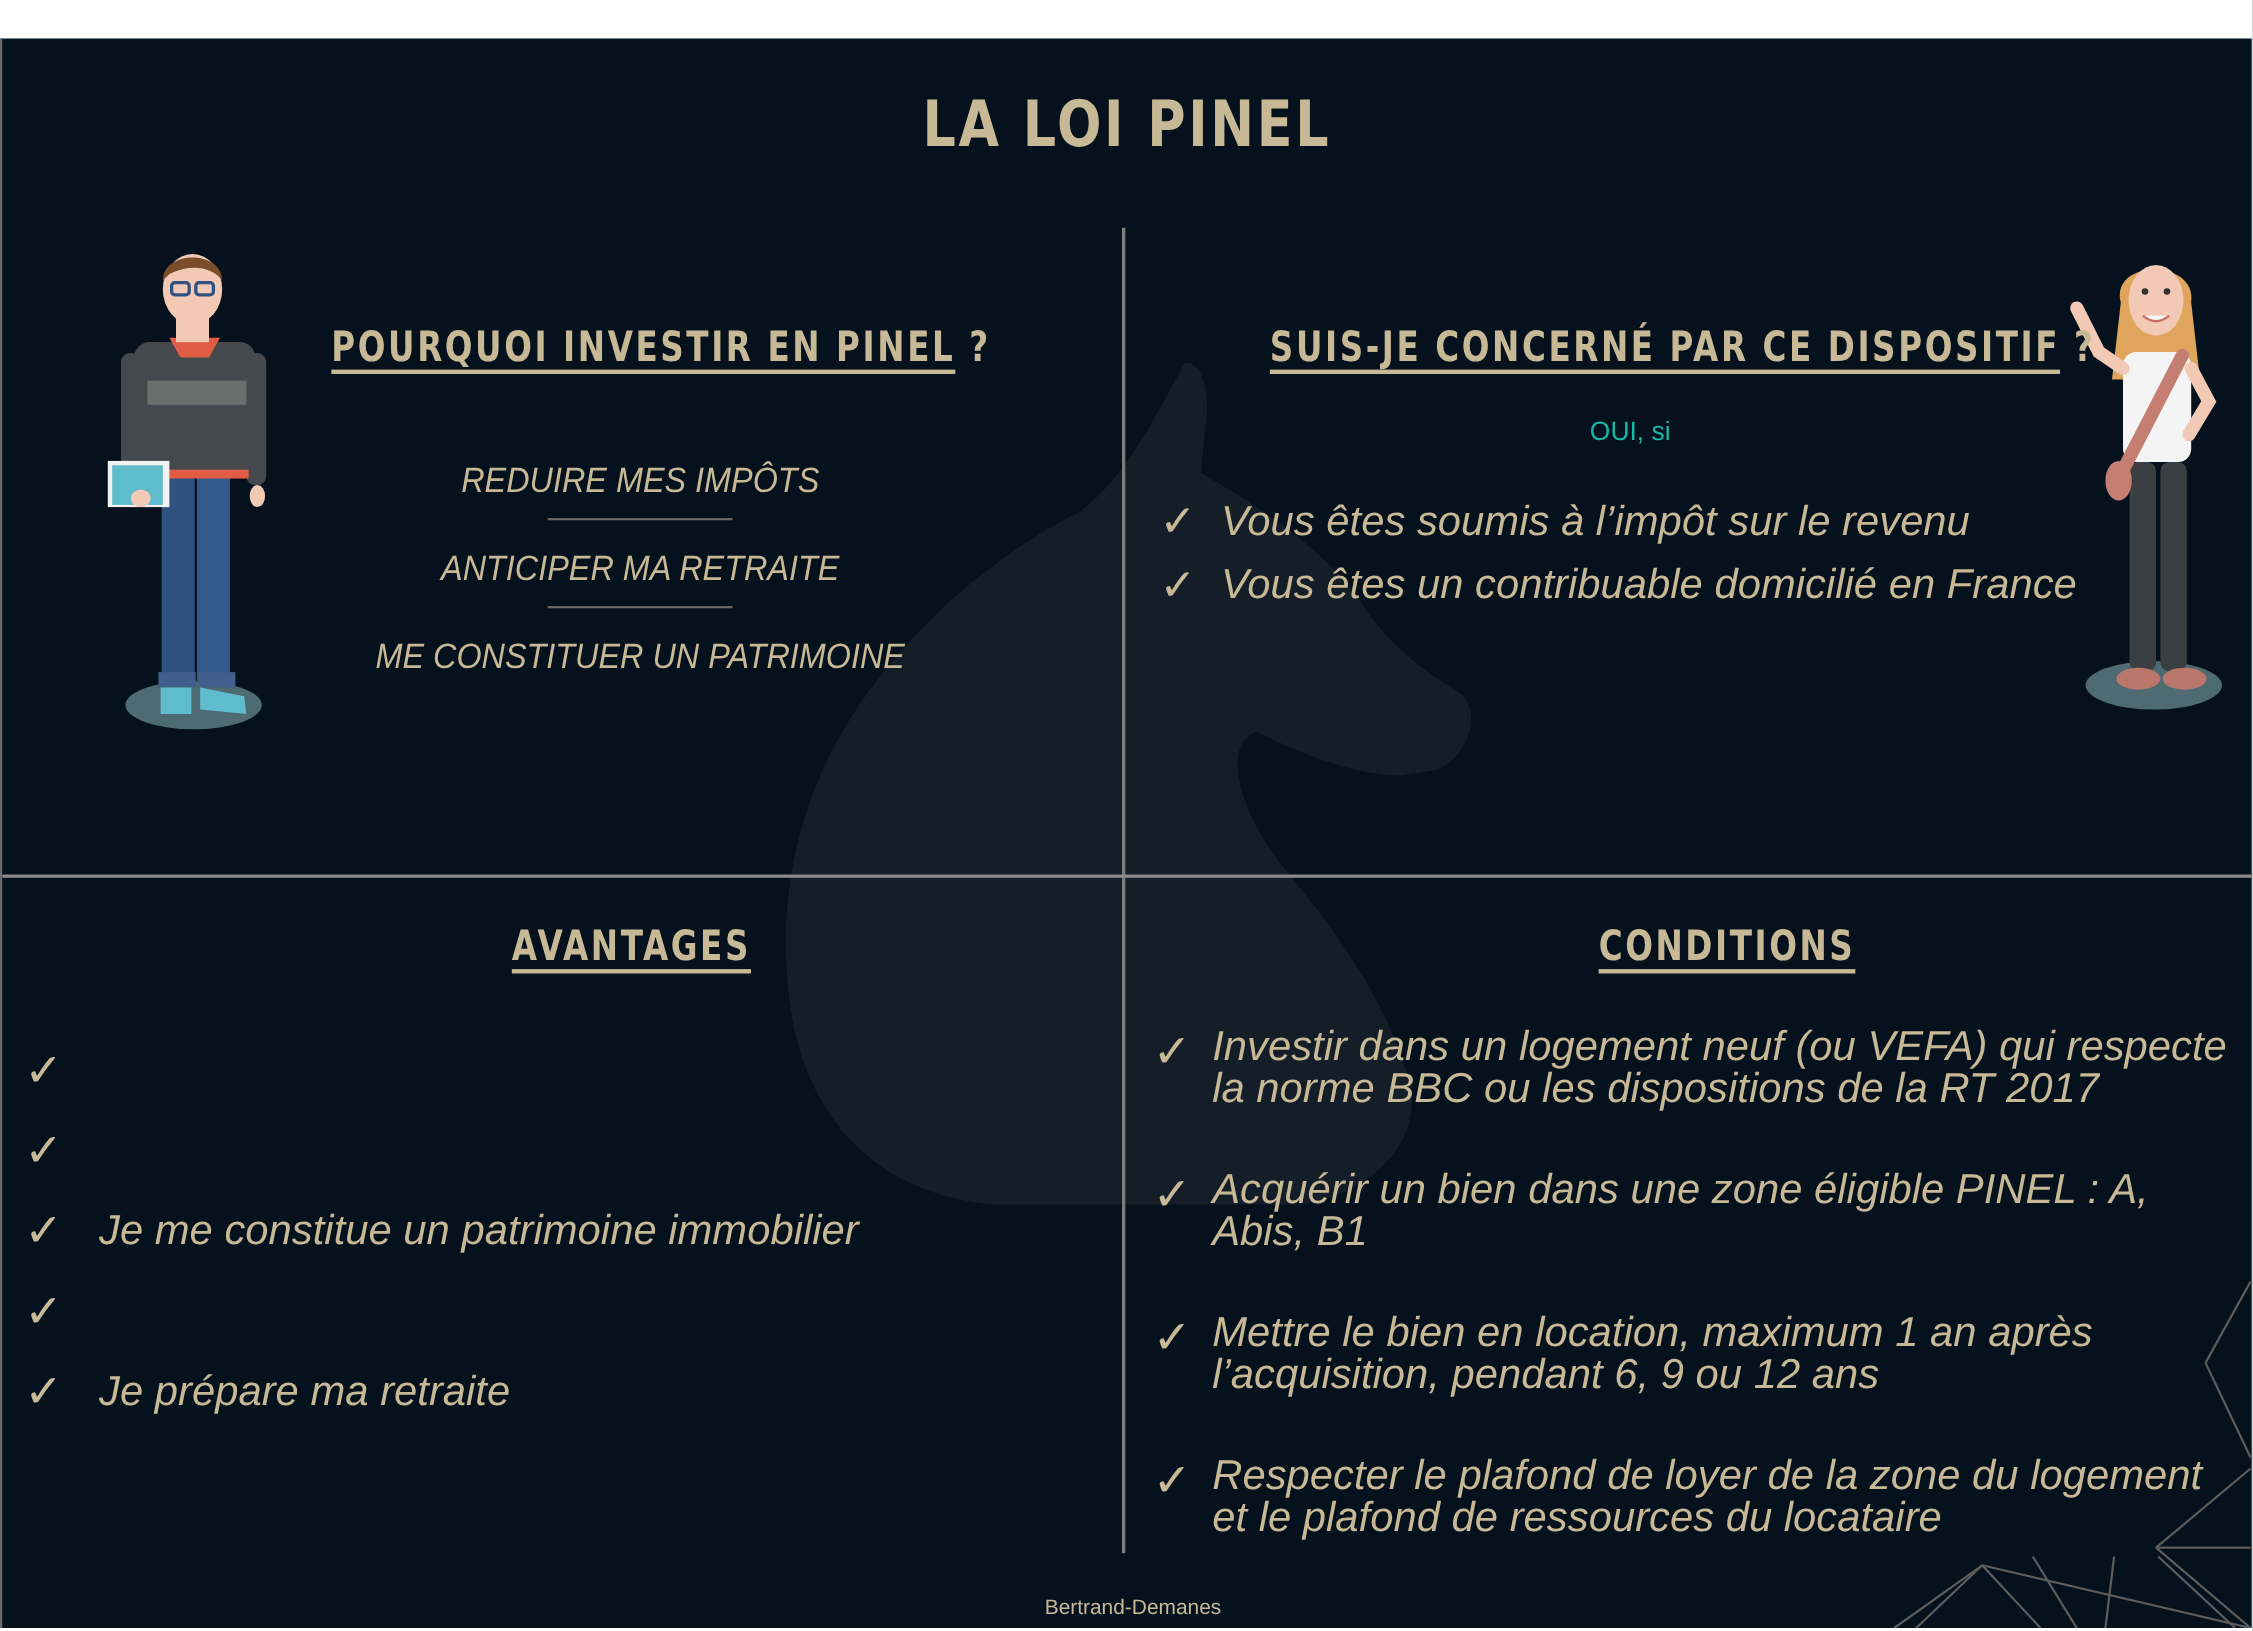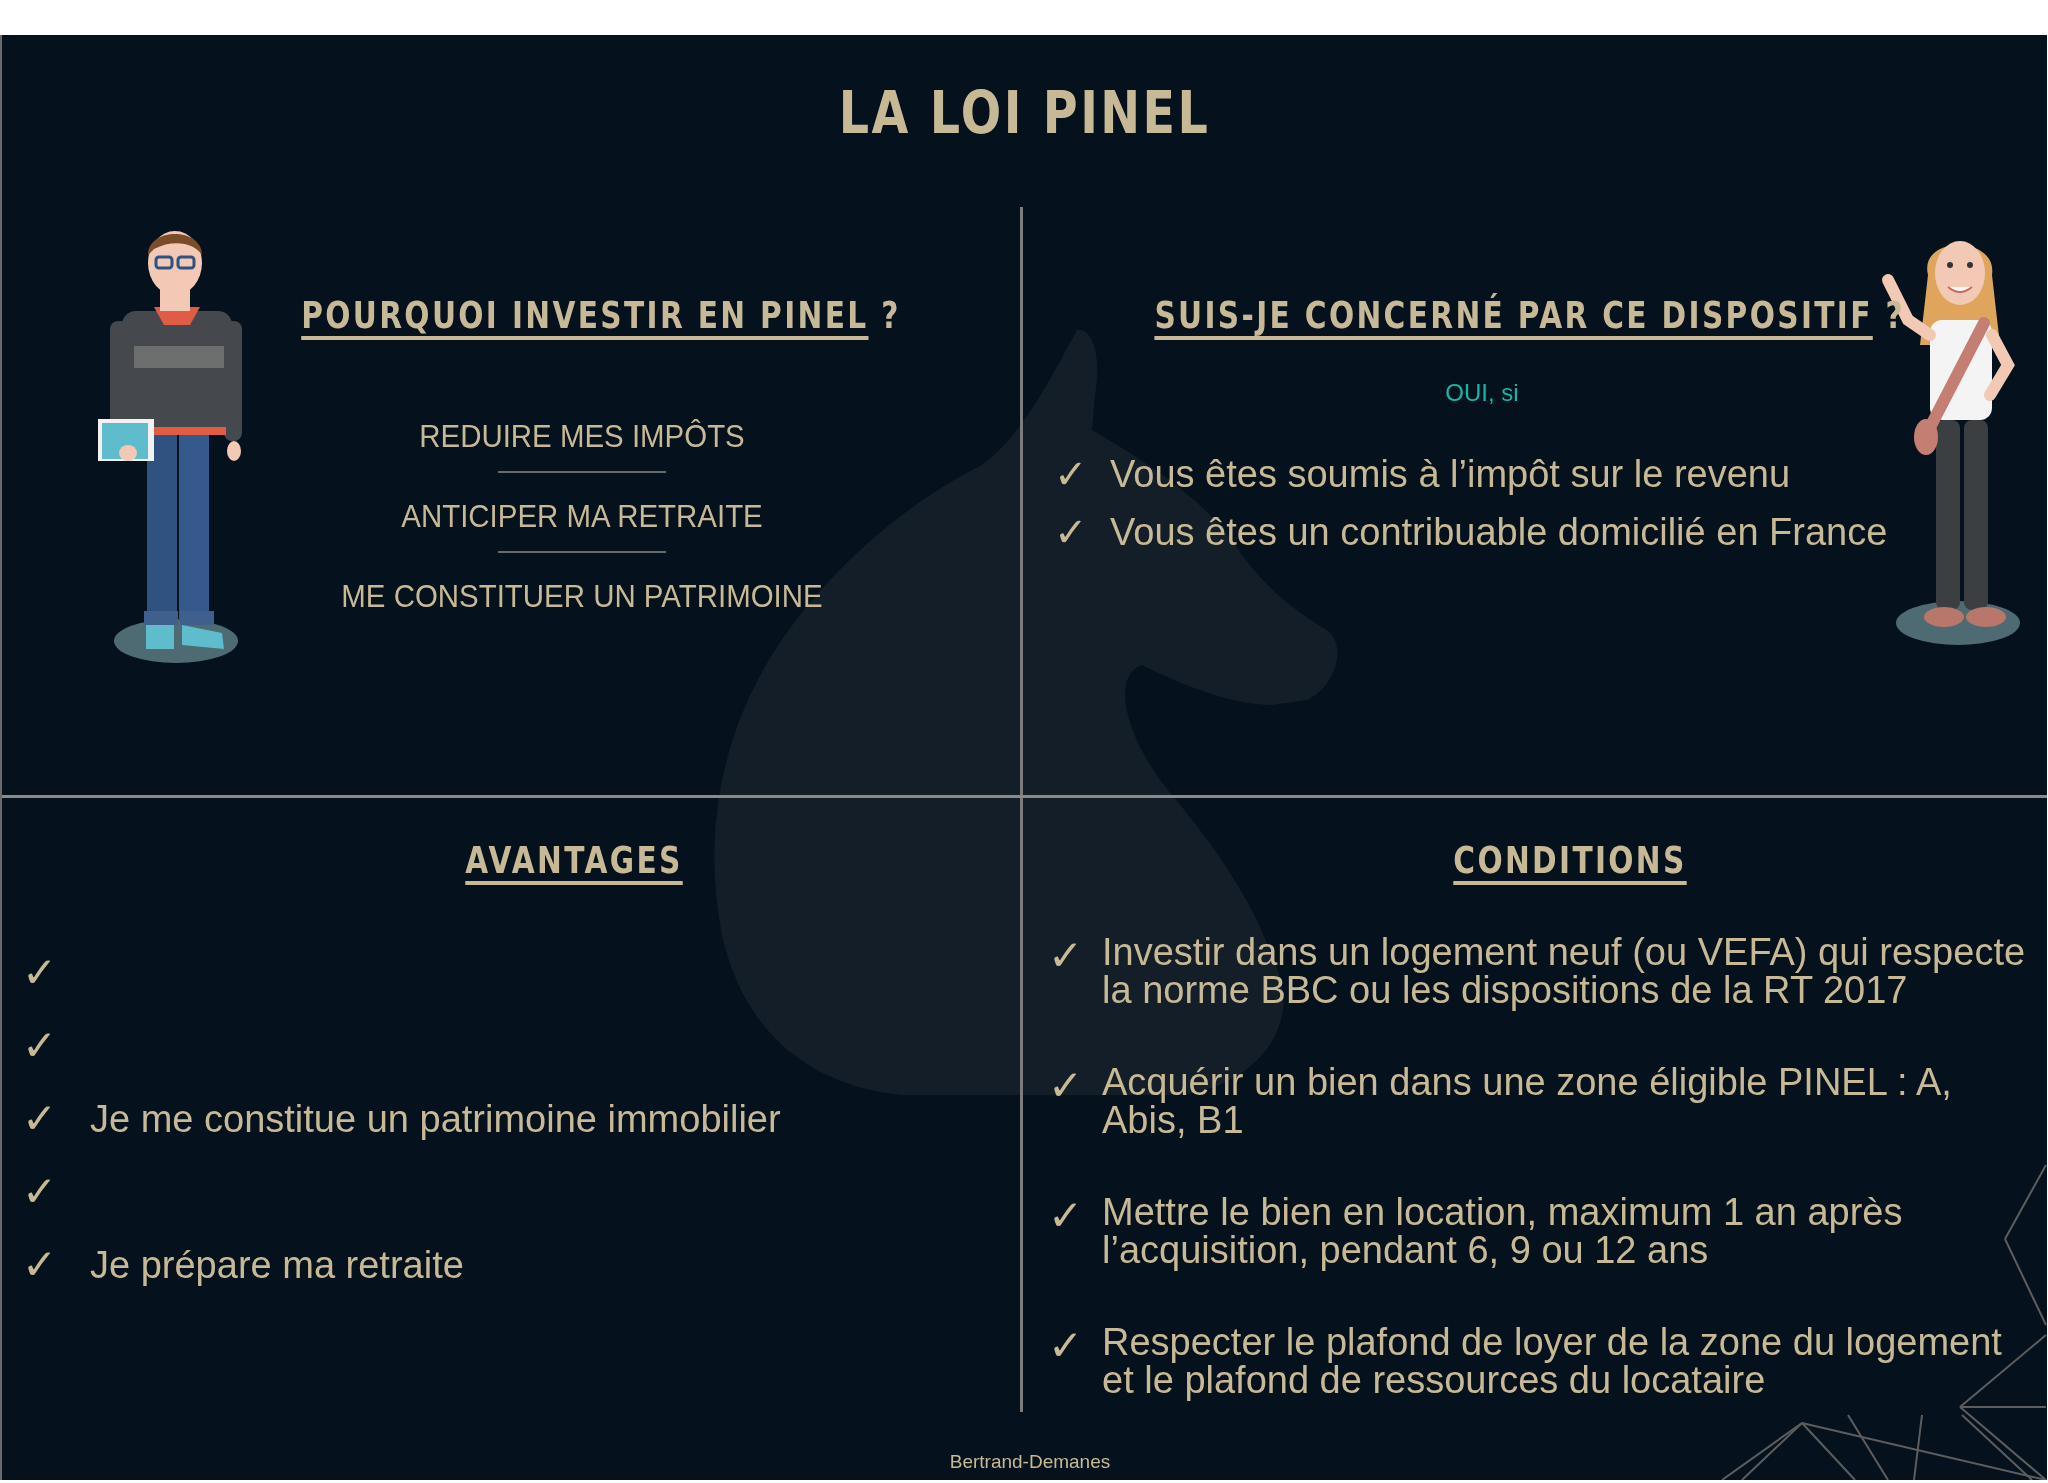--- a/index.html
+++ b/index.html
@@ -23,33 +23,33 @@
   .knight { position: absolute; left: 0; top: 0; width: 2045px; height: 1445px; }
   .deco { position: absolute; left: 0; top: 0; width: 2045px; height: 1445px; }
 
   .h2 {
     position: absolute; text-align: center; font-family: "DejaVu Sans", sans-serif; font-weight: bold;
     font-size: 38px; letter-spacing: 3px; color: #c8b996; transform: scaleX(0.78); transform-origin: center;
     white-space: nowrap;
   }
   .h2 .u { text-decoration: underline; text-decoration-thickness: 4px; text-underline-offset: 8px; }
 
-  .center-list { position: absolute; left: 290px; width: 580px; top: 376px; text-align: center; }
+  .center-list { position: absolute; left: 290px; width: 580px; top: 376px; text-align: center; font-style: italic; }
   .center-list .item {
     font-size: 32px; color: #c8b996; height: 68px; line-height: 50px; position: relative;
     transform: scaleX(0.92);
   }
   .center-list .sep { width: 168px; height: 2px; background: #6a6a6a; margin: 0 auto; position: relative; top: -8px; }
 
   .oui { position: absolute; left: 1400px; width: 160px; top: 344px; text-align: center; font-size: 24px; color: #14b8a6; }
 
   .checks { position: absolute; }
   .check-row { display: flex; align-items: flex-start; color: #c8b996; }
   .check-mark { flex: 0 0 auto; font-family: "DejaVu Sans", sans-serif; color: #c8b996; }
-  .check-text { white-space: nowrap; }
+  .check-text { white-space: nowrap; font-style: italic; }
 
   .q2 { left: 1052px; top: 410px; }
   .q2 .check-row { height: 58px; font-size: 38px; line-height: 58px; }
   .q2 .check-mark { width: 56px; font-size: 40px; }
 
   .q3 { left: 20px; top: 908px; }
   .q3 .check-row { height: 73px; font-size: 38px; line-height: 60px; }
   .q3 .check-mark { width: 68px; font-size: 42px; }
 
   .q4 { left: 1046px; top: 898px; }

